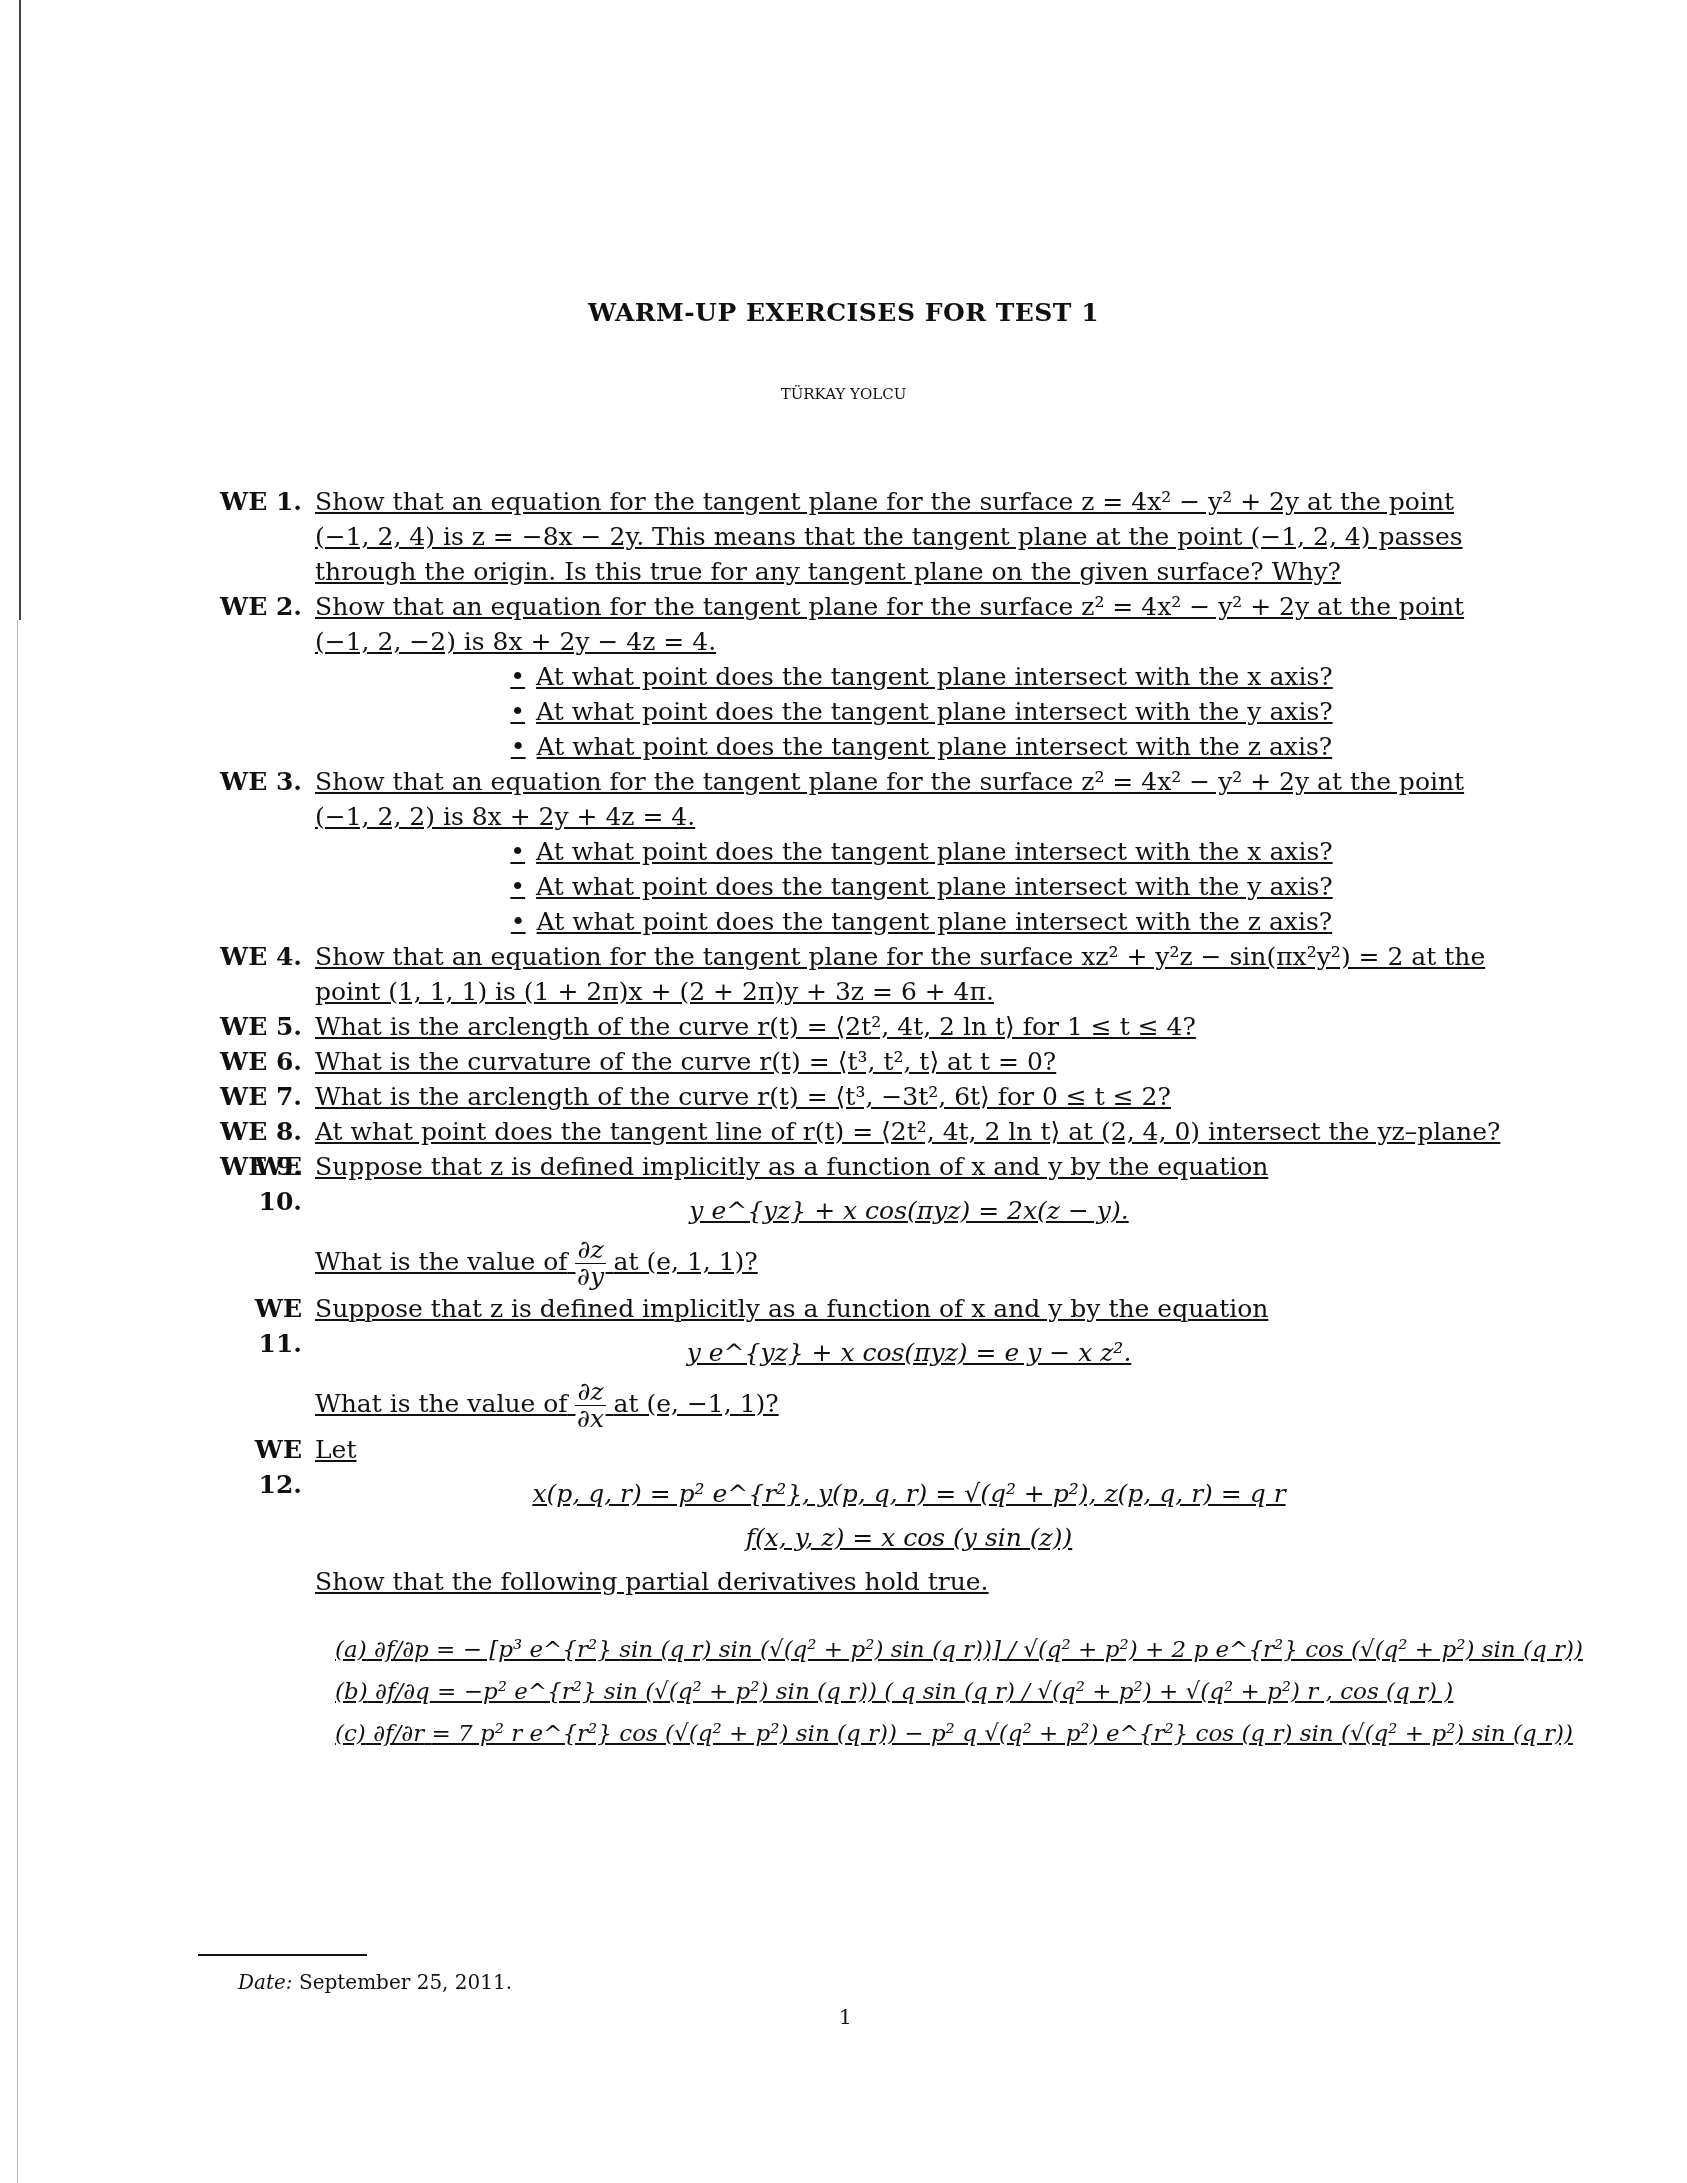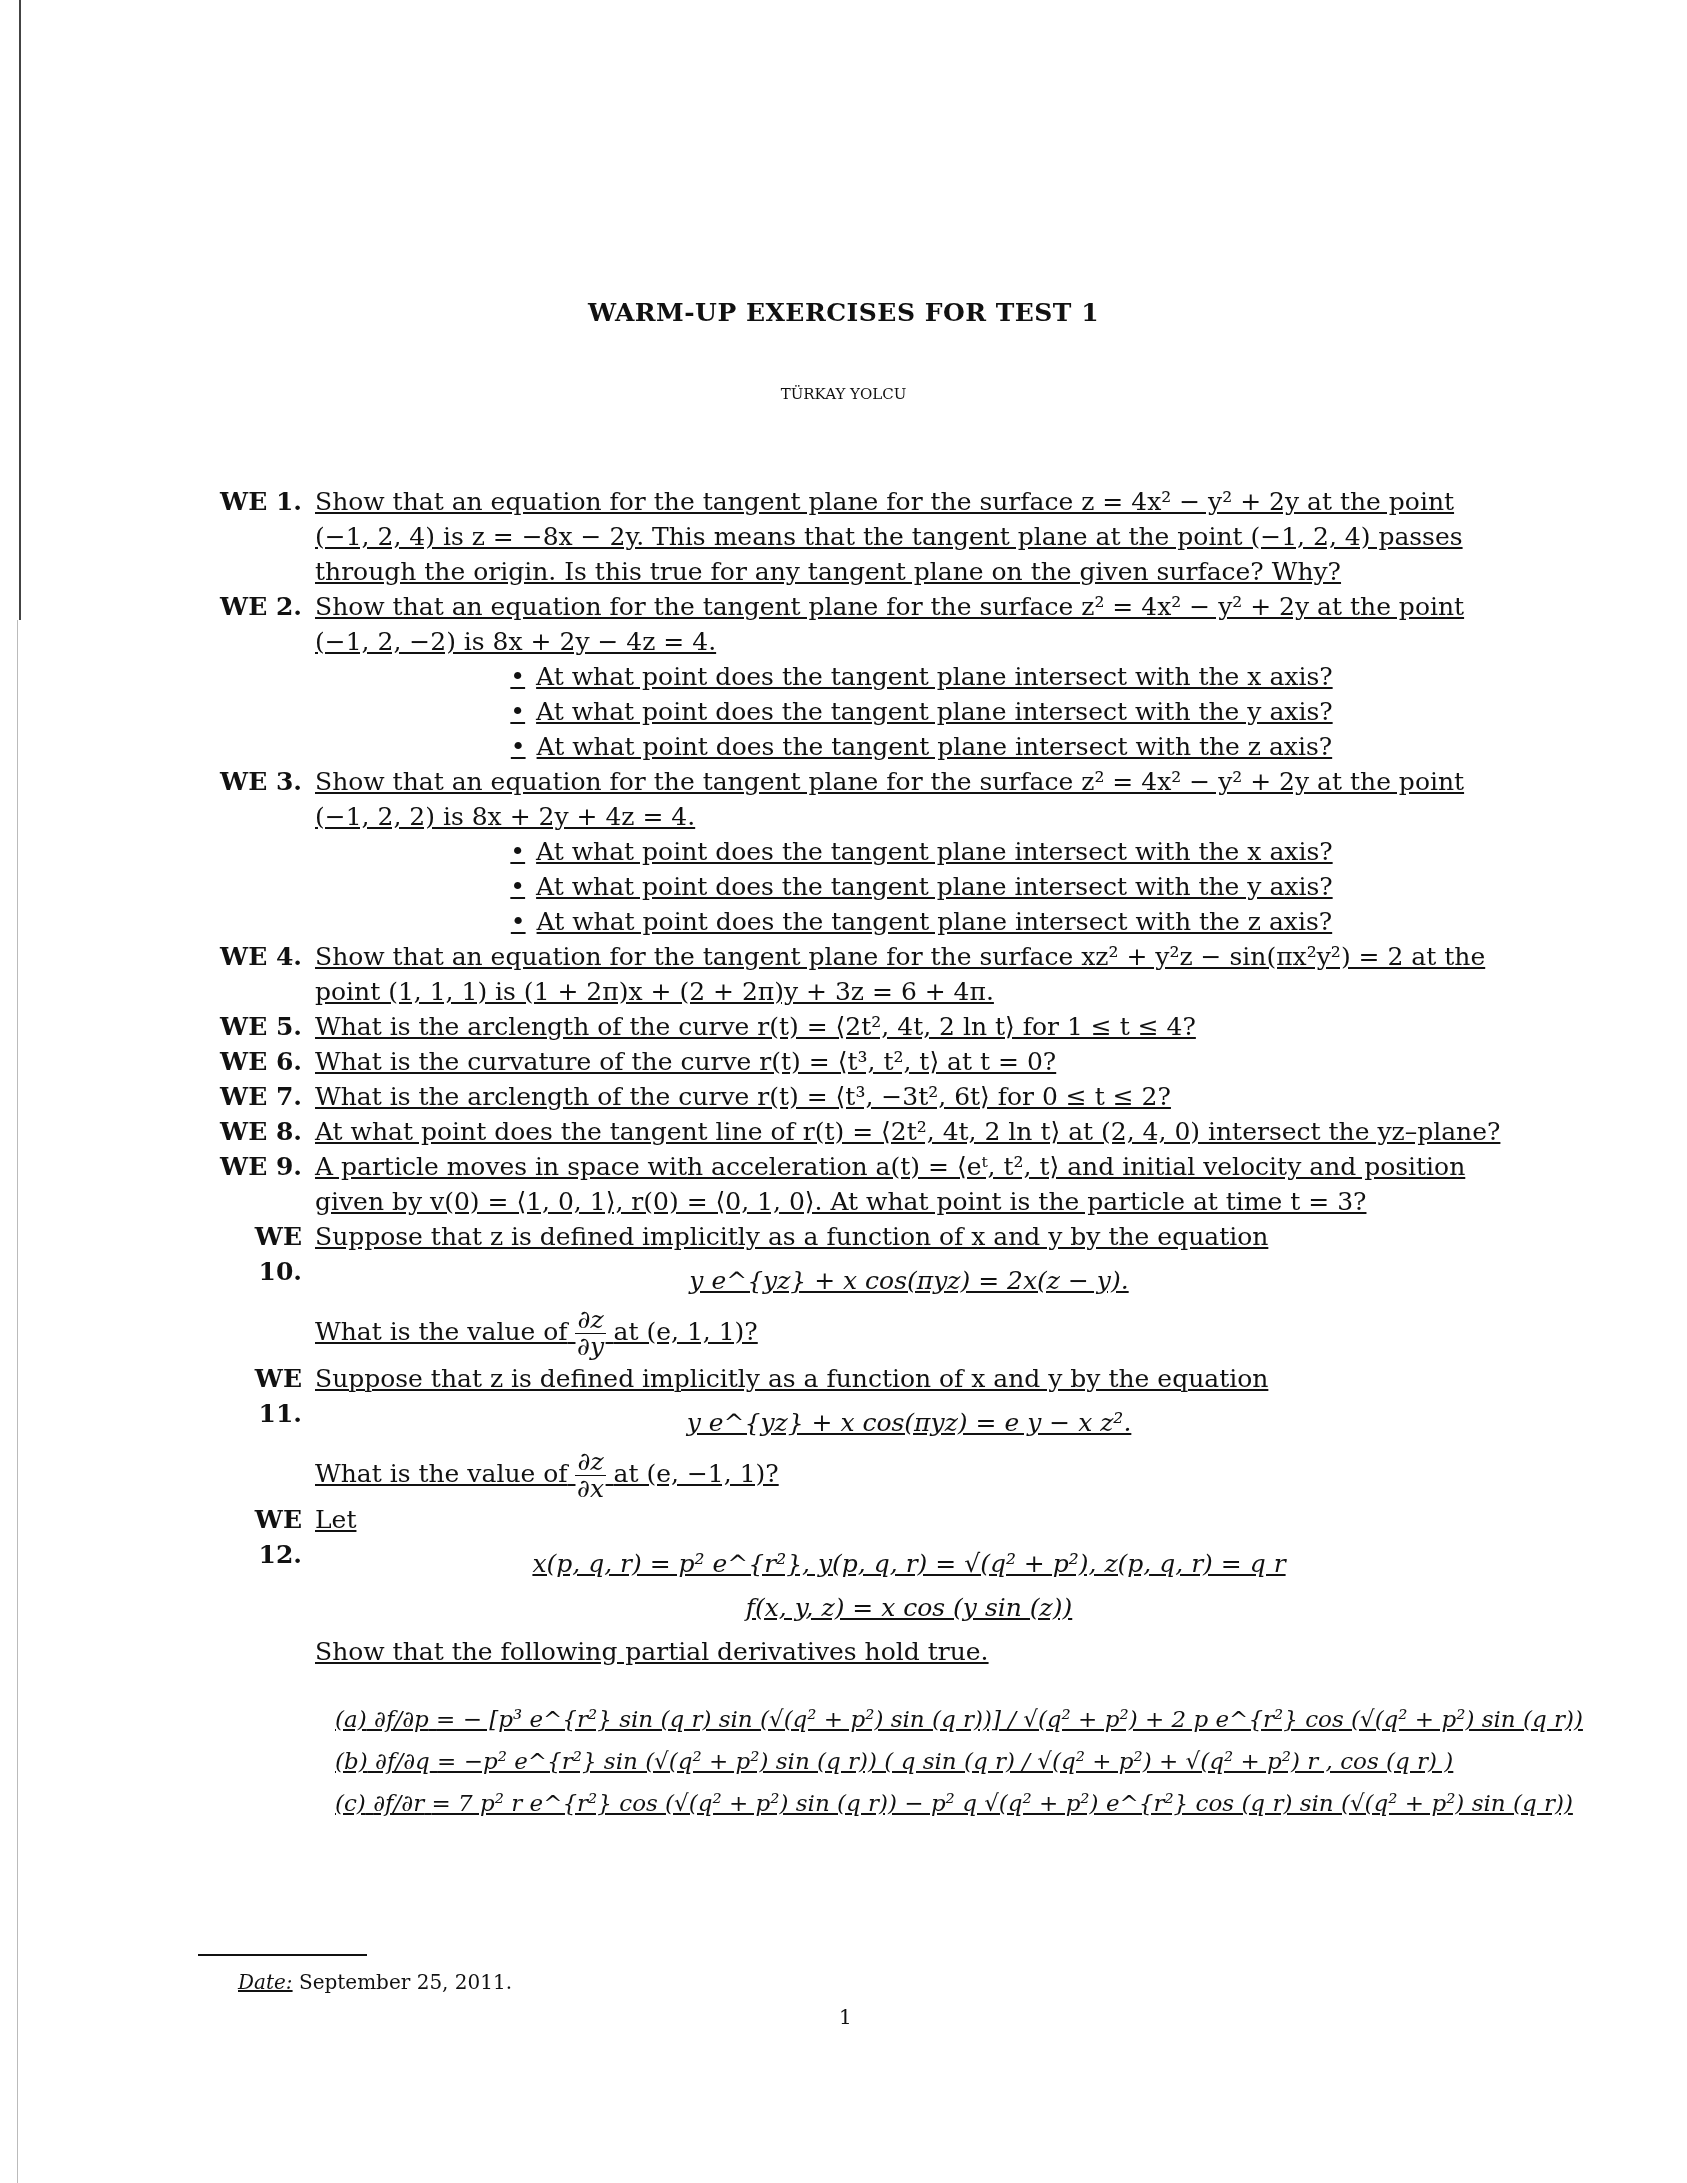--- a/index.html
+++ b/index.html
@@ -8,21 +8,21 @@
   .scan-edge { position: absolute; left: 19px; top: 0; width: 1.5px; height: 620px; background: #444; }
   .scan-edge2 { position: absolute; left: 17px; top: 620px; width: 0.5px; height: 1563px; background: #bbb; }
   .title { position: absolute; left: 0; right: 0; top: 298px; text-align: center; font-weight: bold;
            font-size: 25px; letter-spacing: 0.5px; }
   .author { position: absolute; left: 0; right: 0; top: 385px; text-align: center; font-size: 15px; }
   .body { position: absolute; left: 203px; top: 484px; width: 1300px; font-size: 25px; line-height: 35px; }
   .item { position: relative; padding-left: 112px; text-decoration: underline; }
   .label { position: absolute; left: 0; top: 0; font-weight: bold; width: 99px; text-align: right; }
   .bullets { margin: 0; padding-left: 25px; list-style: none; text-align: center; }
   .bullets li::before { content: "\2022"; margin-right: 11px; }
-  i { font-style: italic; text-decoration: underline; }
+  i { font-style: italic; }
   .display { text-align: center; margin: 9px 0; font-style: italic; }
   .frac { display: inline-flex; flex-direction: column; vertical-align: middle; text-align: center; font-style: italic; line-height: 1.05; }
   .frac .num { border-bottom: 1.5px solid #111; padding: 0 2px; }
   .parts { padding-left: 20px; font-style: italic; margin-top: 33px; }
   .parts div { margin: 7px 0; white-space: nowrap; font-size: 23px; }
   .footrule { position: absolute; left: 198px; top: 1954px; width: 169px; height: 1.5px; background: #111; }
   .footnote { position: absolute; left: 238px; top: 1970px; font-size: 20px; }
   .pagenum { position: absolute; left: 839px; top: 2005px; font-size: 20px; }
 </style>
 </head>
@@ -75,21 +75,20 @@
   <div class="item">
     <span class="label">WE 7.</span>
     <span>What is the arclength of the curve r(t) = ⟨t³, −3t², 6t⟩ for 0 ≤ t ≤ 2?</span>
   </div>
   <div class="item">
     <span class="label">WE 8.</span>
     <span>At what point does the tangent line of r(t) = ⟨2t², 4t, 2 ln t⟩ at (2, 4, 0) intersect the yz–plane?</span>
   </div>
   <div class="item">
     <span class="label">WE 9.</span>
-    <span>A particle moves in space with acceleration a(t) = ⟨eᵗ, t², t⟩ and initial velocity and position given by v(0) = ⟨1, 0, 1⟩, r(0) = ⟨0, 1, 0⟩. At what point is the particle at time t = 3?</span>
   </div>
 
   <div class="item">
     <span class="label">WE 10.</span>
     <span>Suppose that z is defined implicitly as a function of x and y by the equation</span>
     <div class="display">y e^{yz} + x cos(πyz) = 2x(z − y).</div>
     <div>
       <span>What is the value of</span>
       <span class="frac">
         <span class="num">∂z</span>

